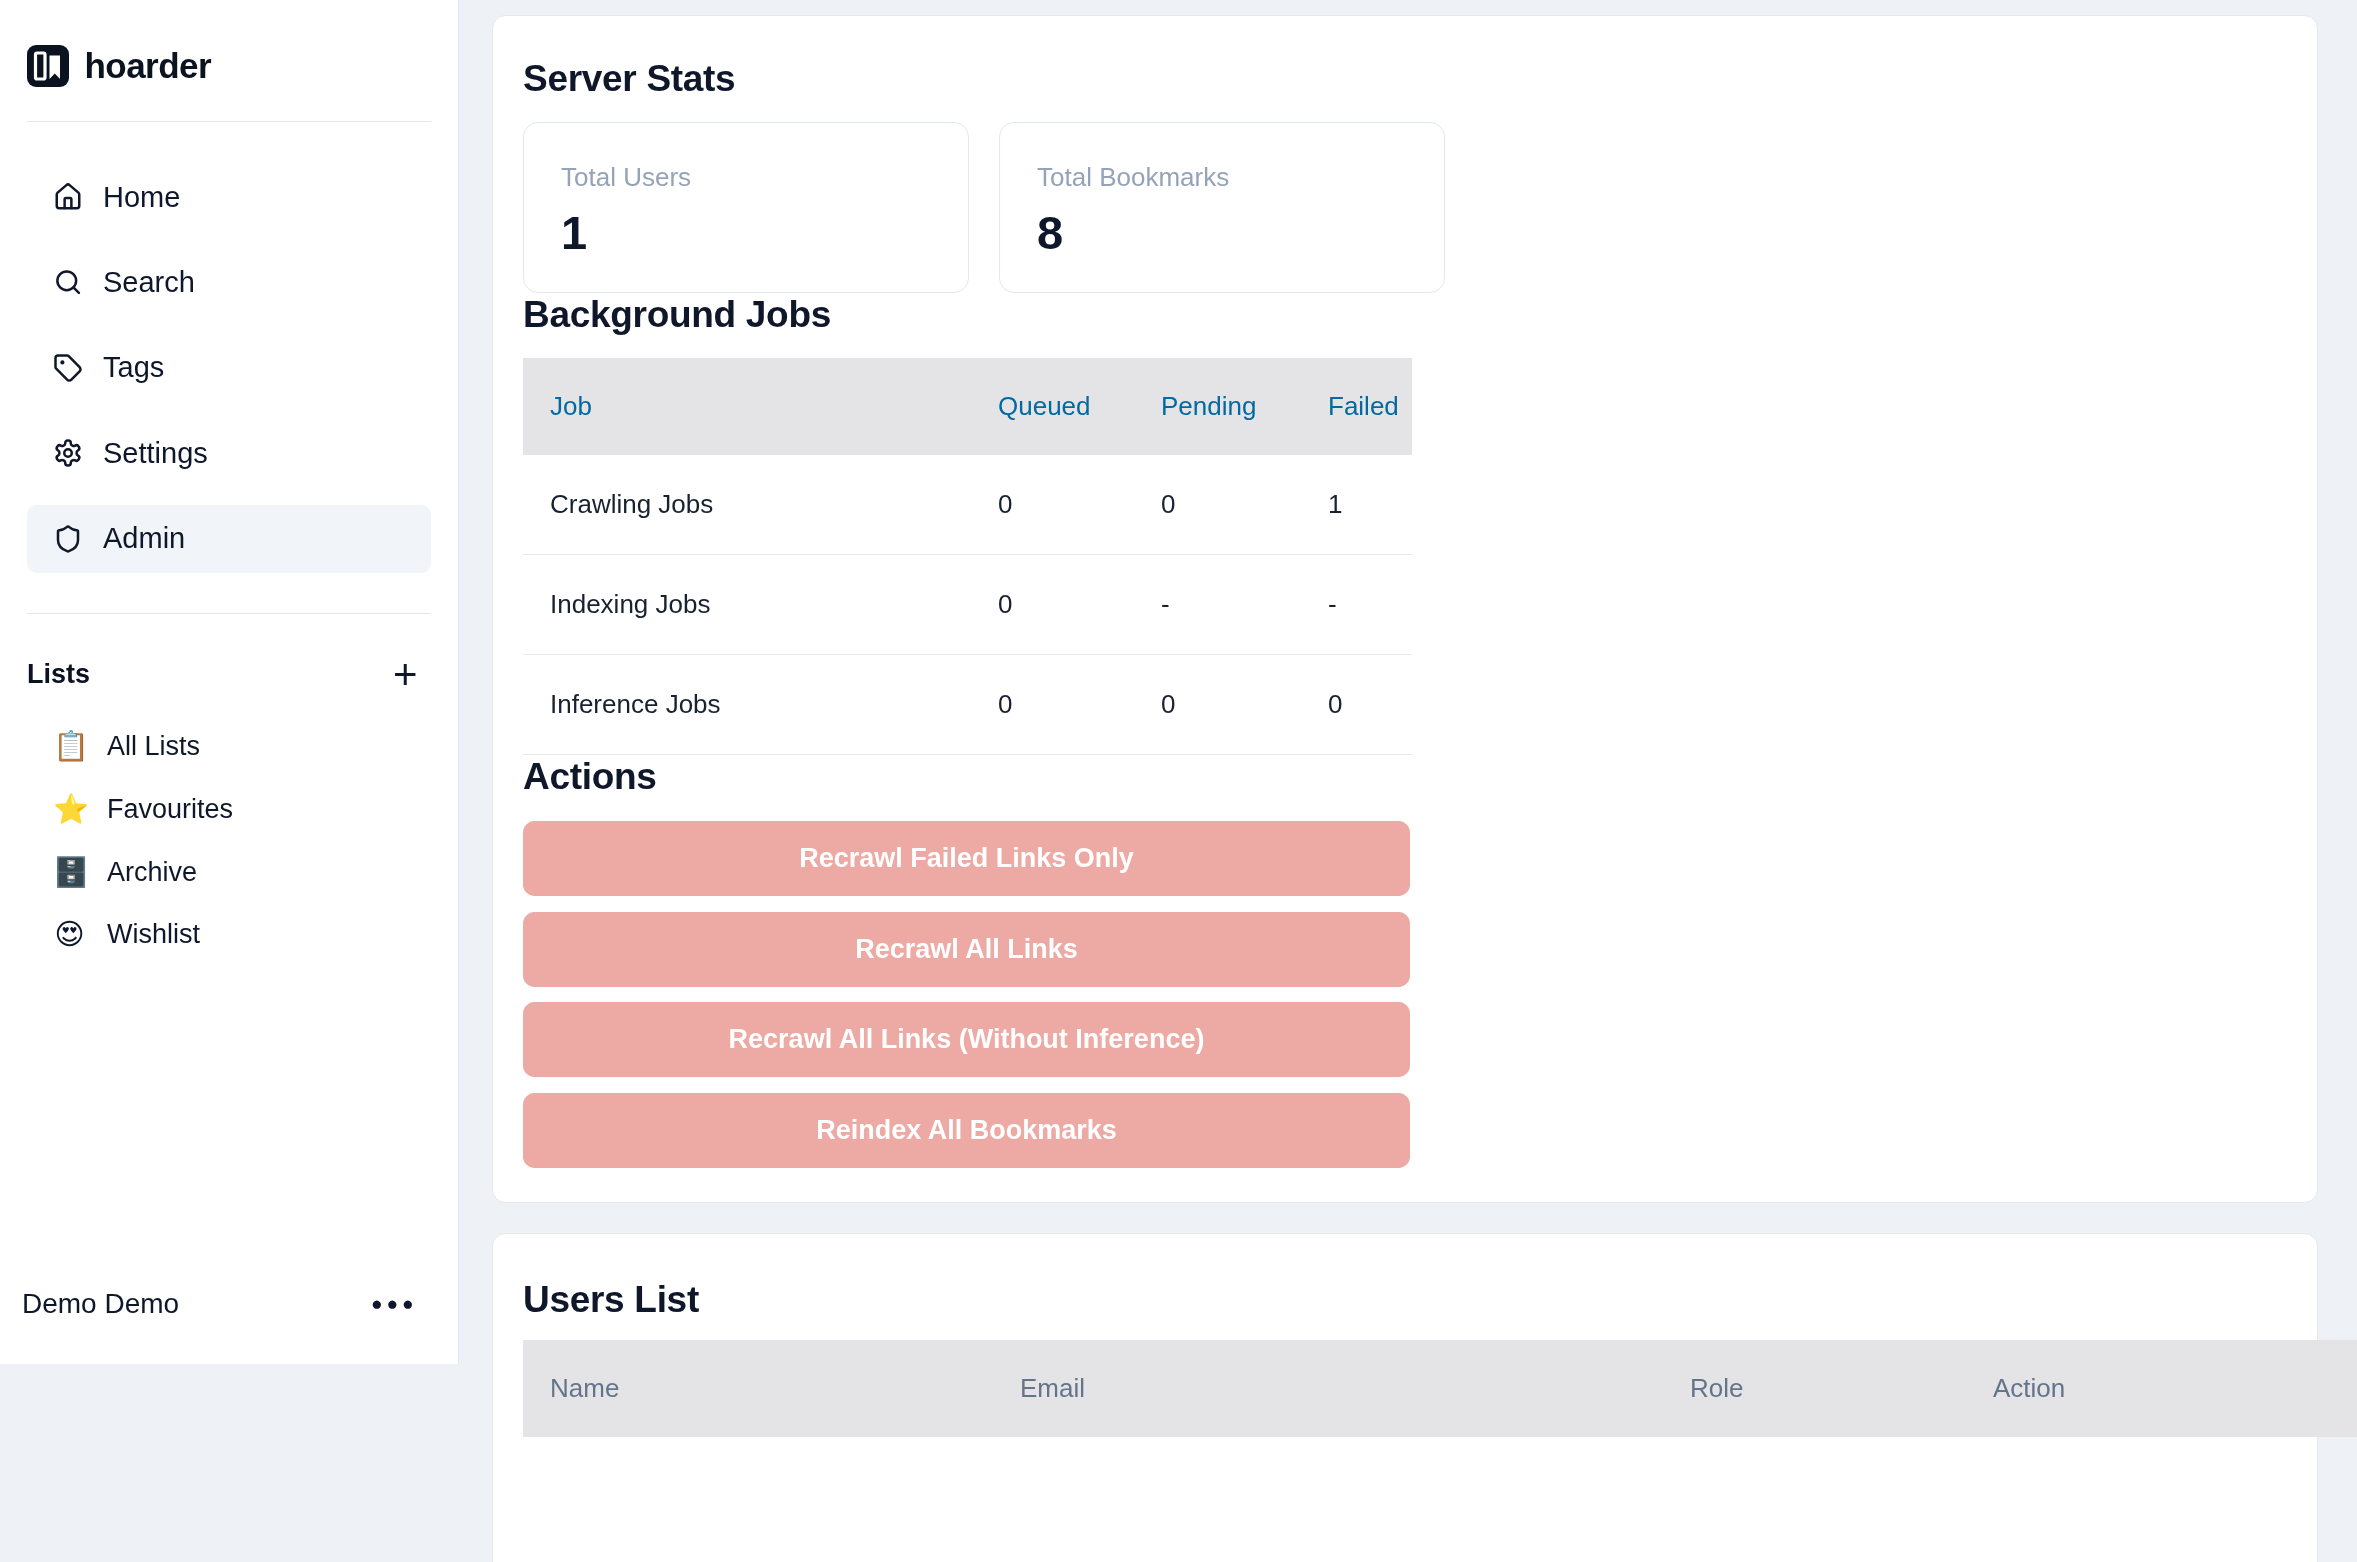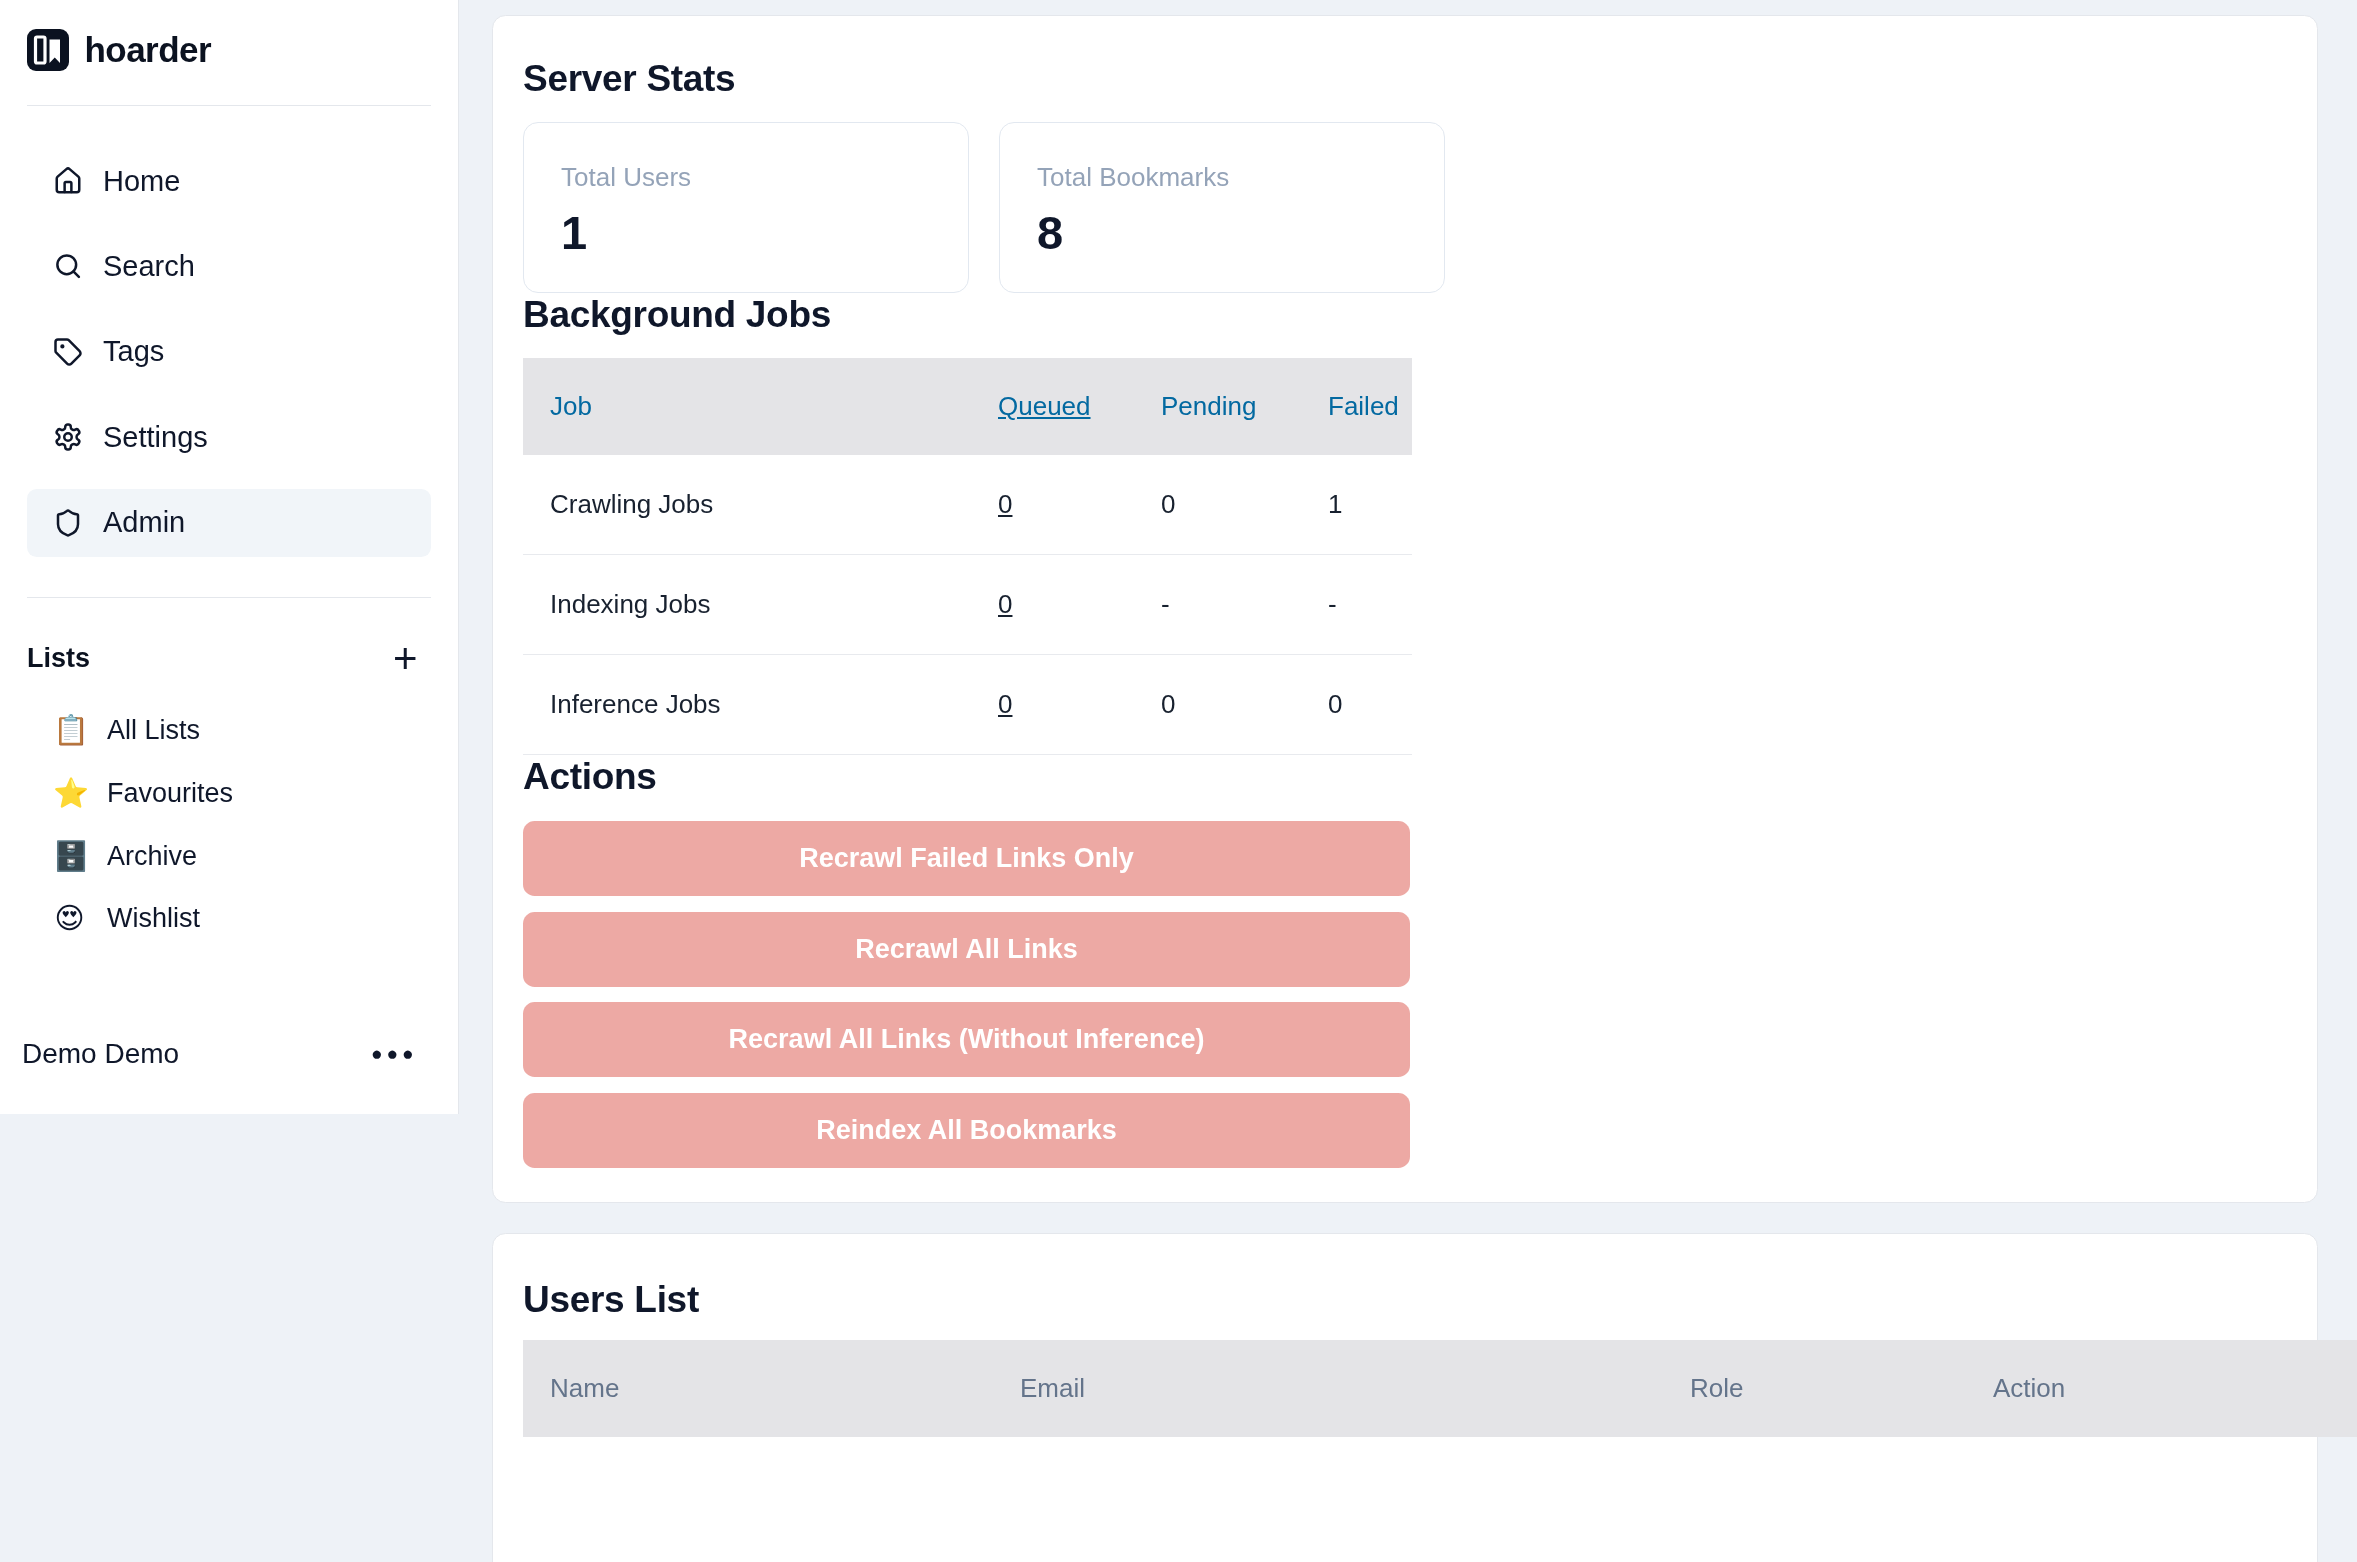--- a/index.html
+++ b/index.html
@@ -9,24 +9,24 @@
     overflow: hidden;
     font-family: "Liberation Sans", "DejaVu Sans", sans-serif;
     background: #eef2f7;
     color: #0f172a;
   }
   .app { display: flex; width: 2358px; height: 1562px; }
 
   
   .sidebar {
     position: relative;
-    width: 459px; height: 1114px;
+    width: 459px; height: 1364px;
     background: #ffffff;
     border-right: 1px solid #e4e7ec;
-    padding: 0 27px;
+    padding: 16px 27px;
     flex: 0 0 auto;
   }
   .logo-row {
     margin-top: 29px;
     display: flex; align-items: center; gap: 15.4px;
     cursor: pointer;
   }
   .logo-mark { width: 42px; height: 42px; display: block; }
   .logo-text {
     font-size: 35px; font-weight: 800; letter-spacing: -0.5px;
@@ -119,21 +119,21 @@
     display: flex; align-items: center; height: 97px;
     background: #e4e4e7; color: #0369a1; font-weight: 500;
   }
   .jt-row {
     display: flex; align-items: center; height: 100px;
     border-bottom: 1px solid #e8eaee;
     color: #18212f;
   }
   .jt-cell { padding-left: 27px; }
   .c-job { width: 448px; }
-  .c-queued { width: 163px; text-decoration: underline; }
+  .c-queued { width: 163px; }
   .c-pending { width: 167px; }
   .c-failed { width: 111px; }
 
   .actions-col { margin-top: 22px; width: 887px; display: flex; flex-direction: column; gap: 15.4px; }
   .action-btn {
     height: 75px; border: none; border-radius: 11.6px;
     background: #eda9a4; color: #ffffff;
     font-family: inherit;
     font-size: 27px; font-weight: 600;
     cursor: pointer;

